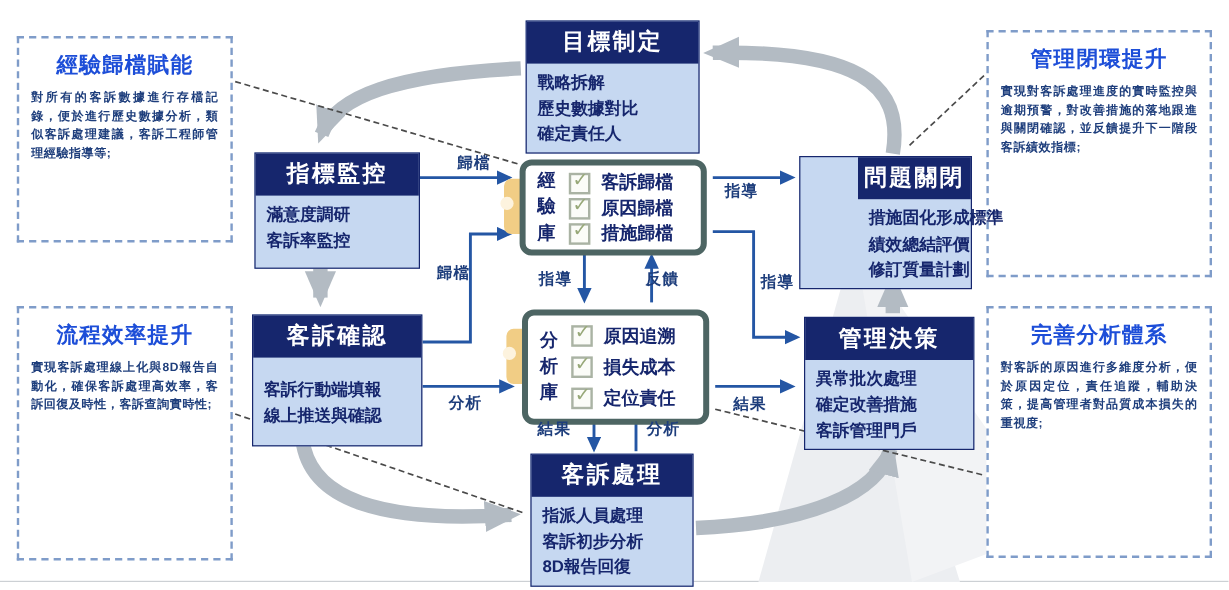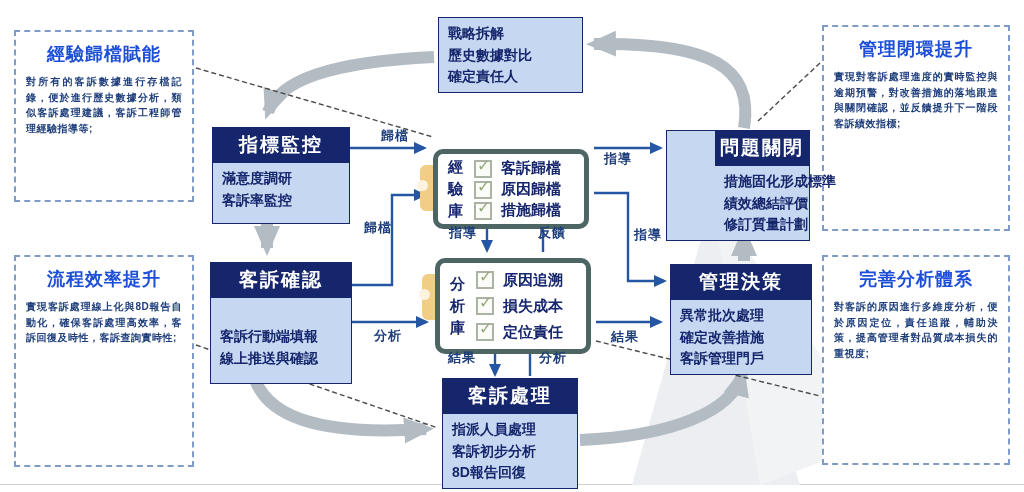--- a/index.html
+++ b/index.html
@@ -136,38 +136,39 @@
     <div class="note-title">管理閉環提升</div>
     <div class="note-body">實現對客訴處理進度的實時監控與逾期預警，對改善措施的落地跟進與關閉確認，並反饋提升下一階段客訴績效指標;</div>
   </div>
 
   <div class="note-box lay2" style="left:822px;top:255px;width:188px;height:210px;">
     <div class="note-title">完善分析體系</div>
     <div class="note-body">對客訴的原因進行多維度分析，便於原因定位，責任追蹤，輔助決策，提高管理者對品質成本損失的重視度;</div>
   </div>
 
   <div class="flow-box lay2" style="left:438px;top:17px;width:145px;position:absolute;">
+    <div class="flow-head">目標制定</div>
     <div class="flow-body">
       <div class="flow-item">戰略拆解</div>
       <div class="flow-item">歷史數據對比</div>
       <div class="flow-item">確定責任人</div>
     </div>
   </div>
 
   <div class="flow-box lay2" style="left:212px;top:127px;width:138px;">
     <div class="flow-head">指標監控</div>
     <div class="flow-body" style="padding-bottom:12px;">
       <div class="flow-item">滿意度調研</div>
       <div class="flow-item">客訴率監控</div>
     </div>
   </div>
 
   <div class="flow-box lay2" style="left:210px;top:262px;width:142px;">
     <div class="flow-head">客訴確認</div>
-    <div class="flow-body" style="padding-top:28px;padding-bottom:14px;">
+    <div class="flow-body" style="padding-top:16px;padding-bottom:14px;">
       <div class="flow-item">客訴行動端填報</div>
       <div class="flow-item">線上推送與確認</div>
     </div>
   </div>
 
   <div class="flow-box lay2" style="left:666px;top:130px;width:144px;padding-left:48px;">
     <div class="flow-head">問題關閉</div>
     <div class="flow-body">
       <div class="flow-item">措施固化形成標準</div>
       <div class="flow-item">績效總結評價</div>
@@ -186,21 +187,21 @@
 
   <div class="flow-box lay2" style="left:442px;top:378px;width:136px;">
     <div class="flow-head">客訴處理</div>
     <div class="flow-body">
       <div class="flow-item">指派人員處理</div>
       <div class="flow-item">客訴初步分析</div>
       <div class="flow-item">8D報告回復</div>
     </div>
   </div>
 
-  <div class="db-box lay2" style="left:433px;top:149px;width:156px;height:80px;position:absolute;">
+  <div class="db-box lay2" style="left:433px;top:133px;width:156px;height:80px;position:absolute;">
     <div class="db-tab"></div>
     <div class="db-inner">
       <div class="db-vlabel">經驗庫</div>
       <div class="db-items">
         <div class="db-row">
           <span class="checkbox"></span>
           <span class="db-text">客訴歸檔</span>
         </div>
         <div class="db-row">
           <span class="checkbox"></span>

